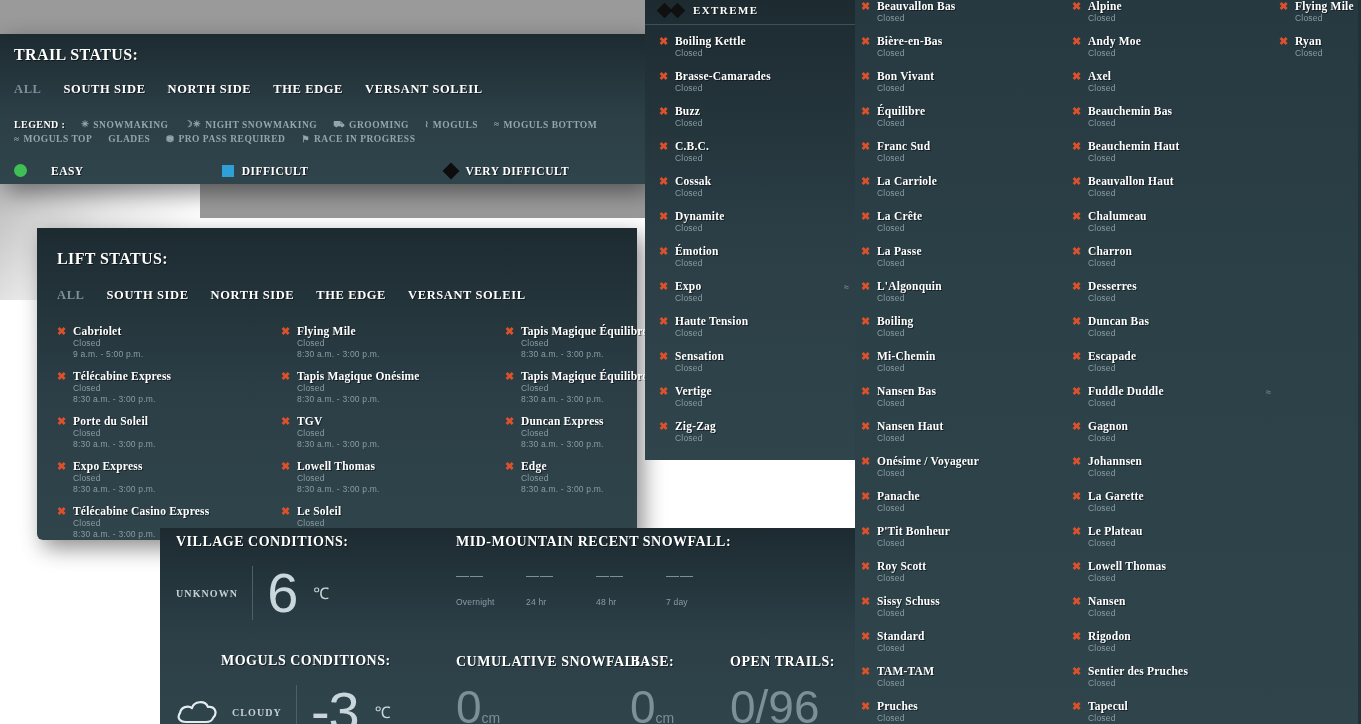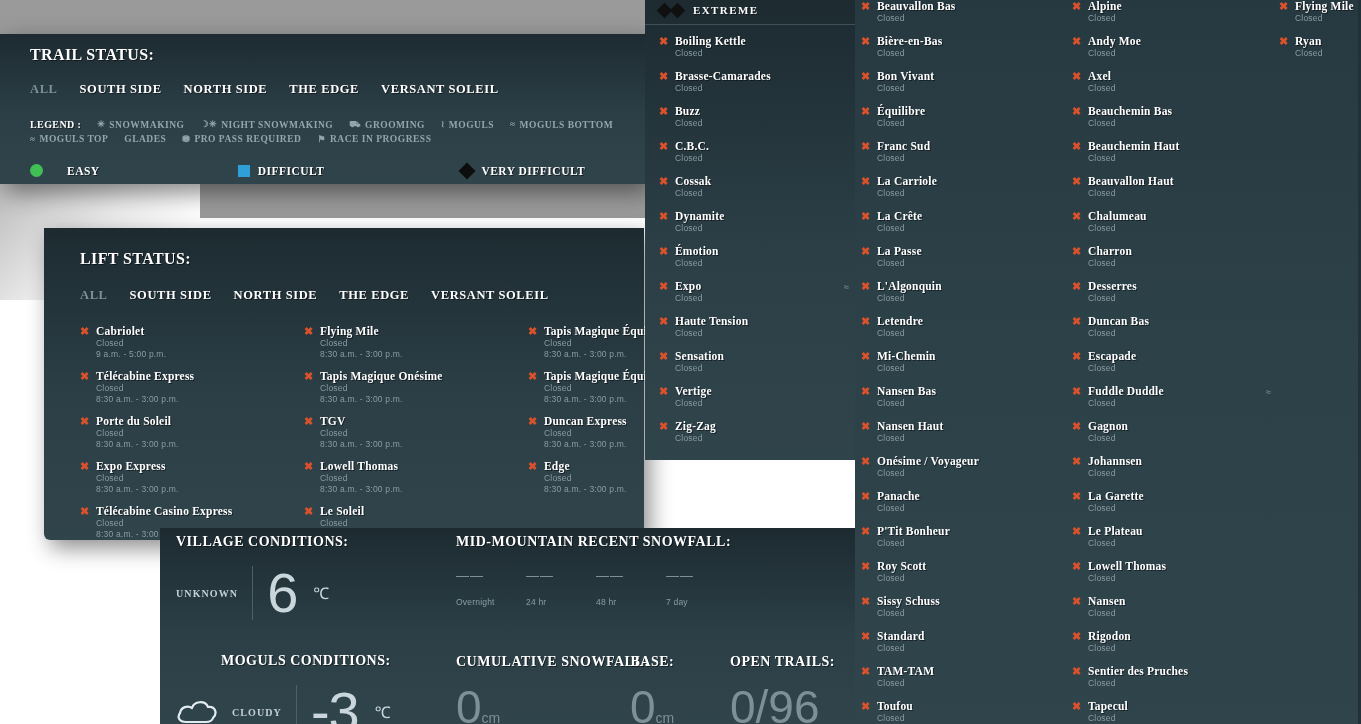--- a/index.html
+++ b/index.html
@@ -20,21 +20,21 @@
     position:absolute; left:0; top:180px; width:200px; height:120px;
     background: linear-gradient(135deg, #b9b9b9 0%, #e9e9e9 45%, #ffffff 75%);
   }
 
   
   .panel {
     position:absolute;
     background: linear-gradient(180deg,#1d2b31 0%, #2c3f47 55%, #30444c 100%);
     color:#e7eef1;
   }
-  .panel-shadow { box-shadow: 6px 8px 22px rgba(0,0,0,.45); padding-left: 16px; }
+  .panel-shadow { box-shadow: 6px 8px 22px rgba(0,0,0,.45); }
 
   h2.section-title {
     font-family:"Liberation Serif", serif;
     font-weight:bold;
     font-size:16px;
     letter-spacing:.4px;
     color:#ffffff;
     text-shadow: 1px 1px 0 rgba(0,0,0,.55);
   }
 
@@ -96,21 +96,21 @@
   }
   .item-mogul {
     position:absolute; right:6px; top:2px; color:#8a9ca4; font-size:9px;
   }
 
   
   #trail-status-panel { left:0px; top:34px; width:645px; height:150px; }
   #trail-status-panel .inner { padding:12px 14px 0 14px; }
 
   
-  #lift-status-panel { left:44px; top:228px; width:600px; height:312px; border-radius:0 0 6px 6px; }
+  #lift-status-panel { left:37px; top:228px; width:600px; height:312px; border-radius:0 0 6px 6px; }
   #lift-status-panel .inner { padding:22px 0 0 20px; }
   .lift-grid {
     display:grid; grid-template-columns: 224px 224px 1fr;
     row-gap:10px; margin-top:22px;
   }
 
   
   #conditions-panel { left:160px; top:528px; width:700px; height:196px; }
   .cond-cell { position:absolute; }
   .cond-title {
@@ -540,21 +540,21 @@
             <div class="item-name">La Passe</div>
             <div class="item-status">Closed</div>
           </div>
           <div class="item">
             <span class="x-icon">✖</span>
             <div class="item-name">L'Algonquin</div>
             <div class="item-status">Closed</div>
           </div>
           <div class="item">
             <span class="x-icon">✖</span>
-            <div class="item-name">Letendre</div>
+            <div class="item-name">Boiling</div>
             <div class="item-status">Closed</div>
           </div>
           <div class="item">
             <span class="x-icon">✖</span>
             <div class="item-name">Mi-Chemin</div>
             <div class="item-status">Closed</div>
           </div>
           <div class="item">
             <span class="x-icon">✖</span>
             <div class="item-name">Nansen Bas</div>
@@ -595,21 +595,21 @@
             <div class="item-name">Standard</div>
             <div class="item-status">Closed</div>
           </div>
           <div class="item">
             <span class="x-icon">✖</span>
             <div class="item-name">TAM-TAM</div>
             <div class="item-status">Closed</div>
           </div>
           <div class="item">
             <span class="x-icon">✖</span>
-            <div class="item-name">Toufou</div>
+            <div class="item-name">Pruches</div>
             <div class="item-status">Closed</div>
           </div>
         </div>
       <div class="rt-col c2" id="rt-col-2">
           <div class="item">
             <span class="x-icon">✖</span>
             <div class="item-name">Alpine</div>
             <div class="item-status">Closed</div>
           </div>
           <div class="item">

